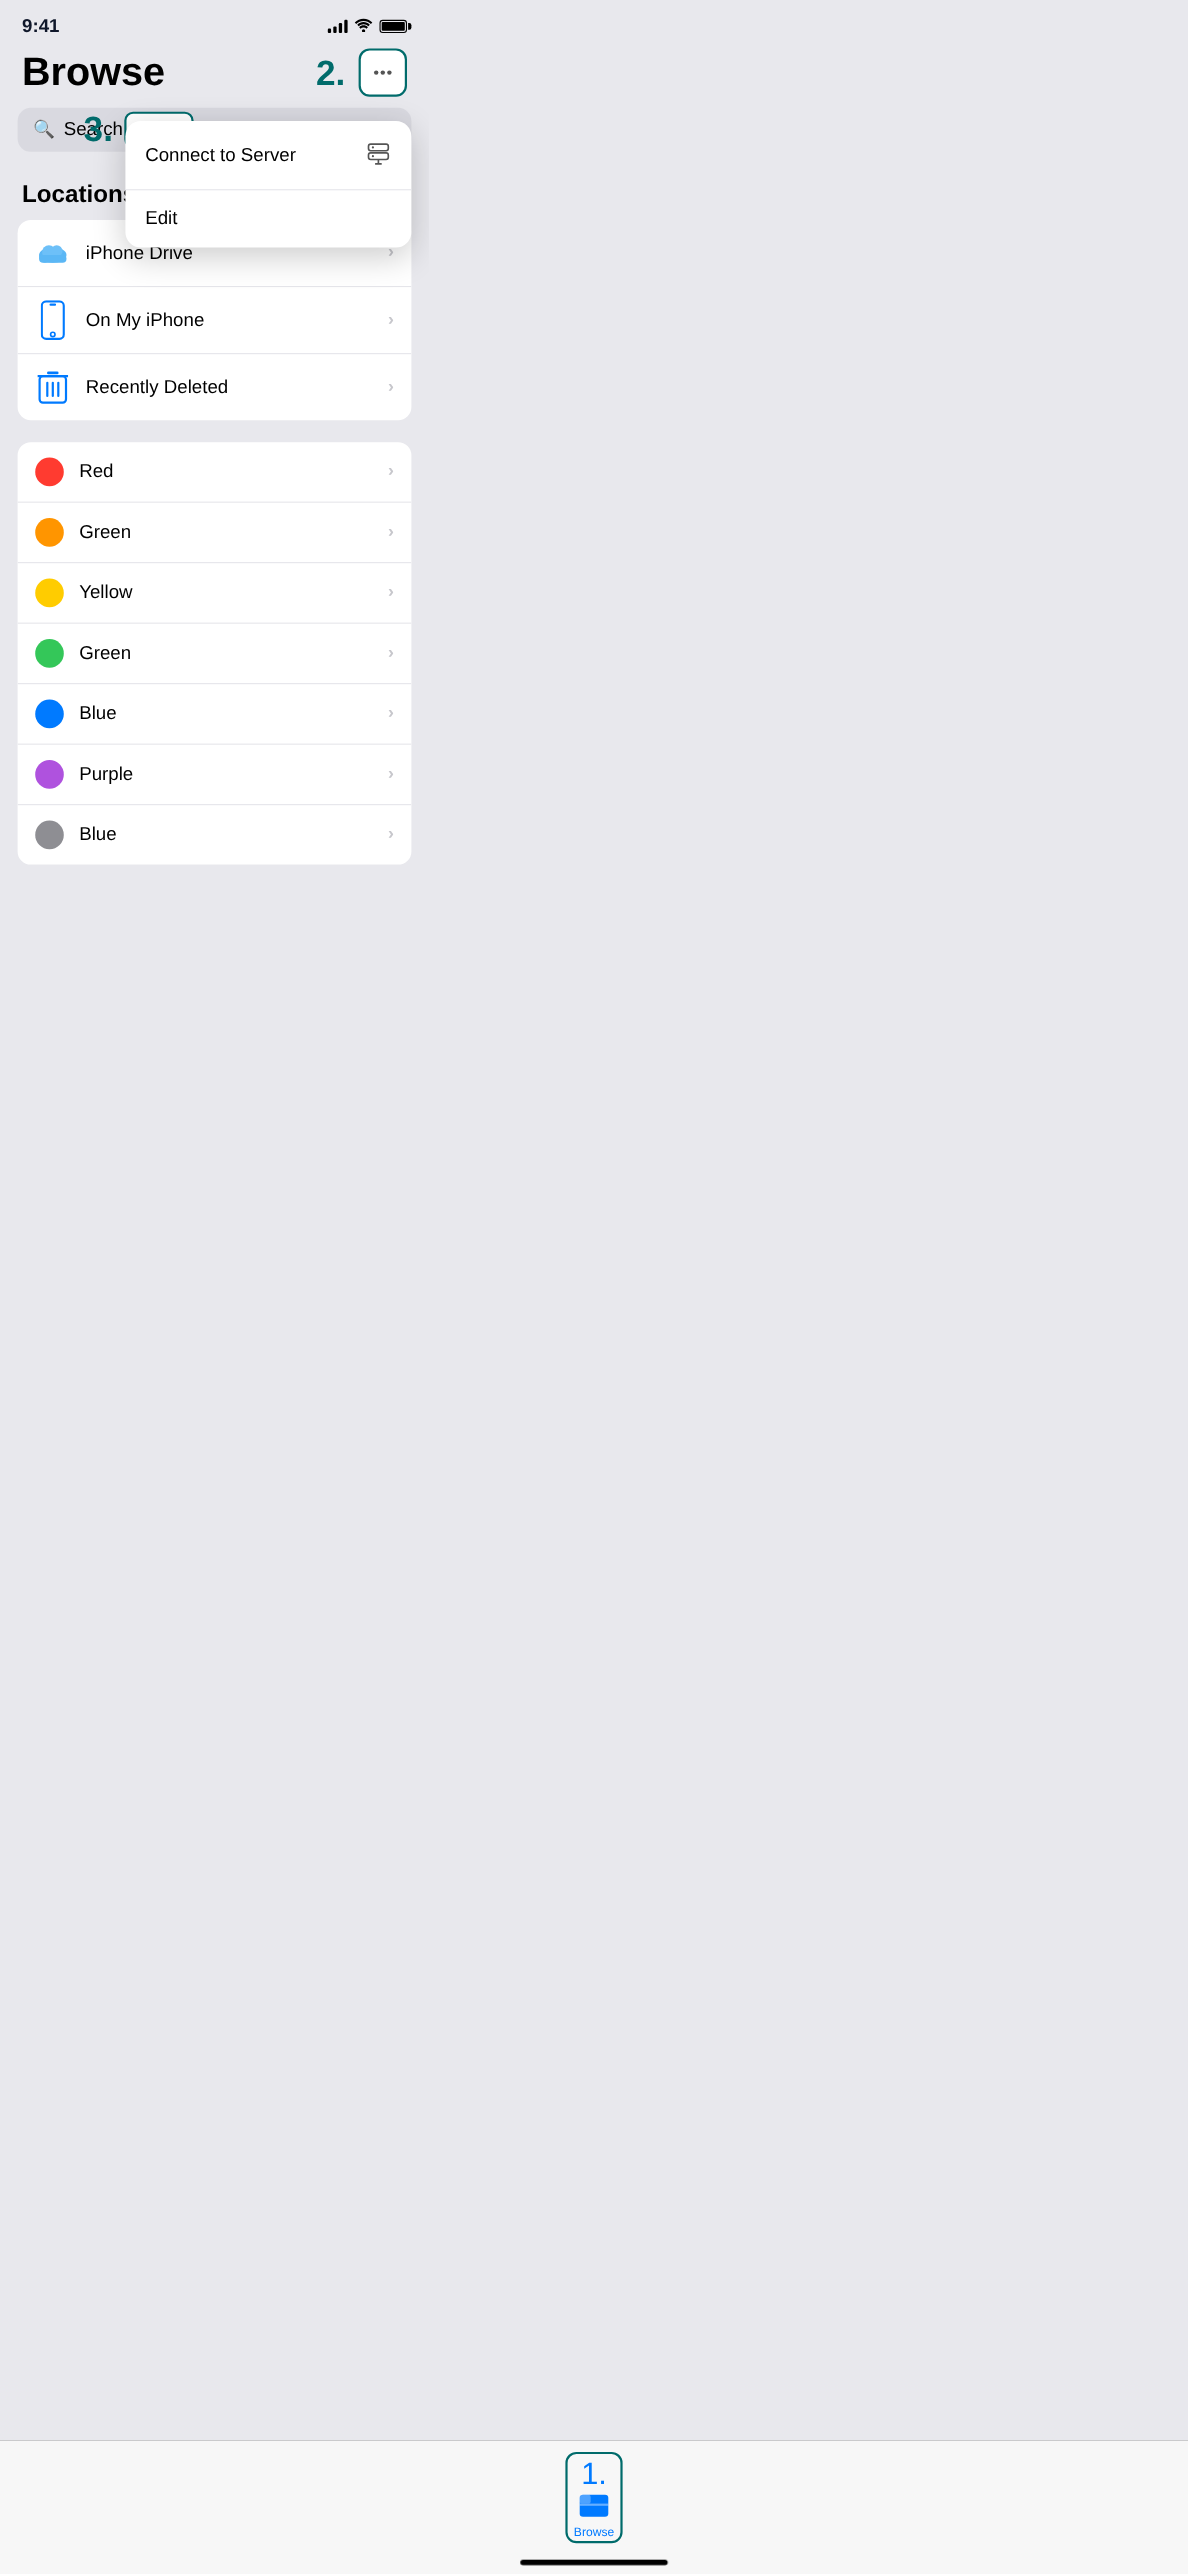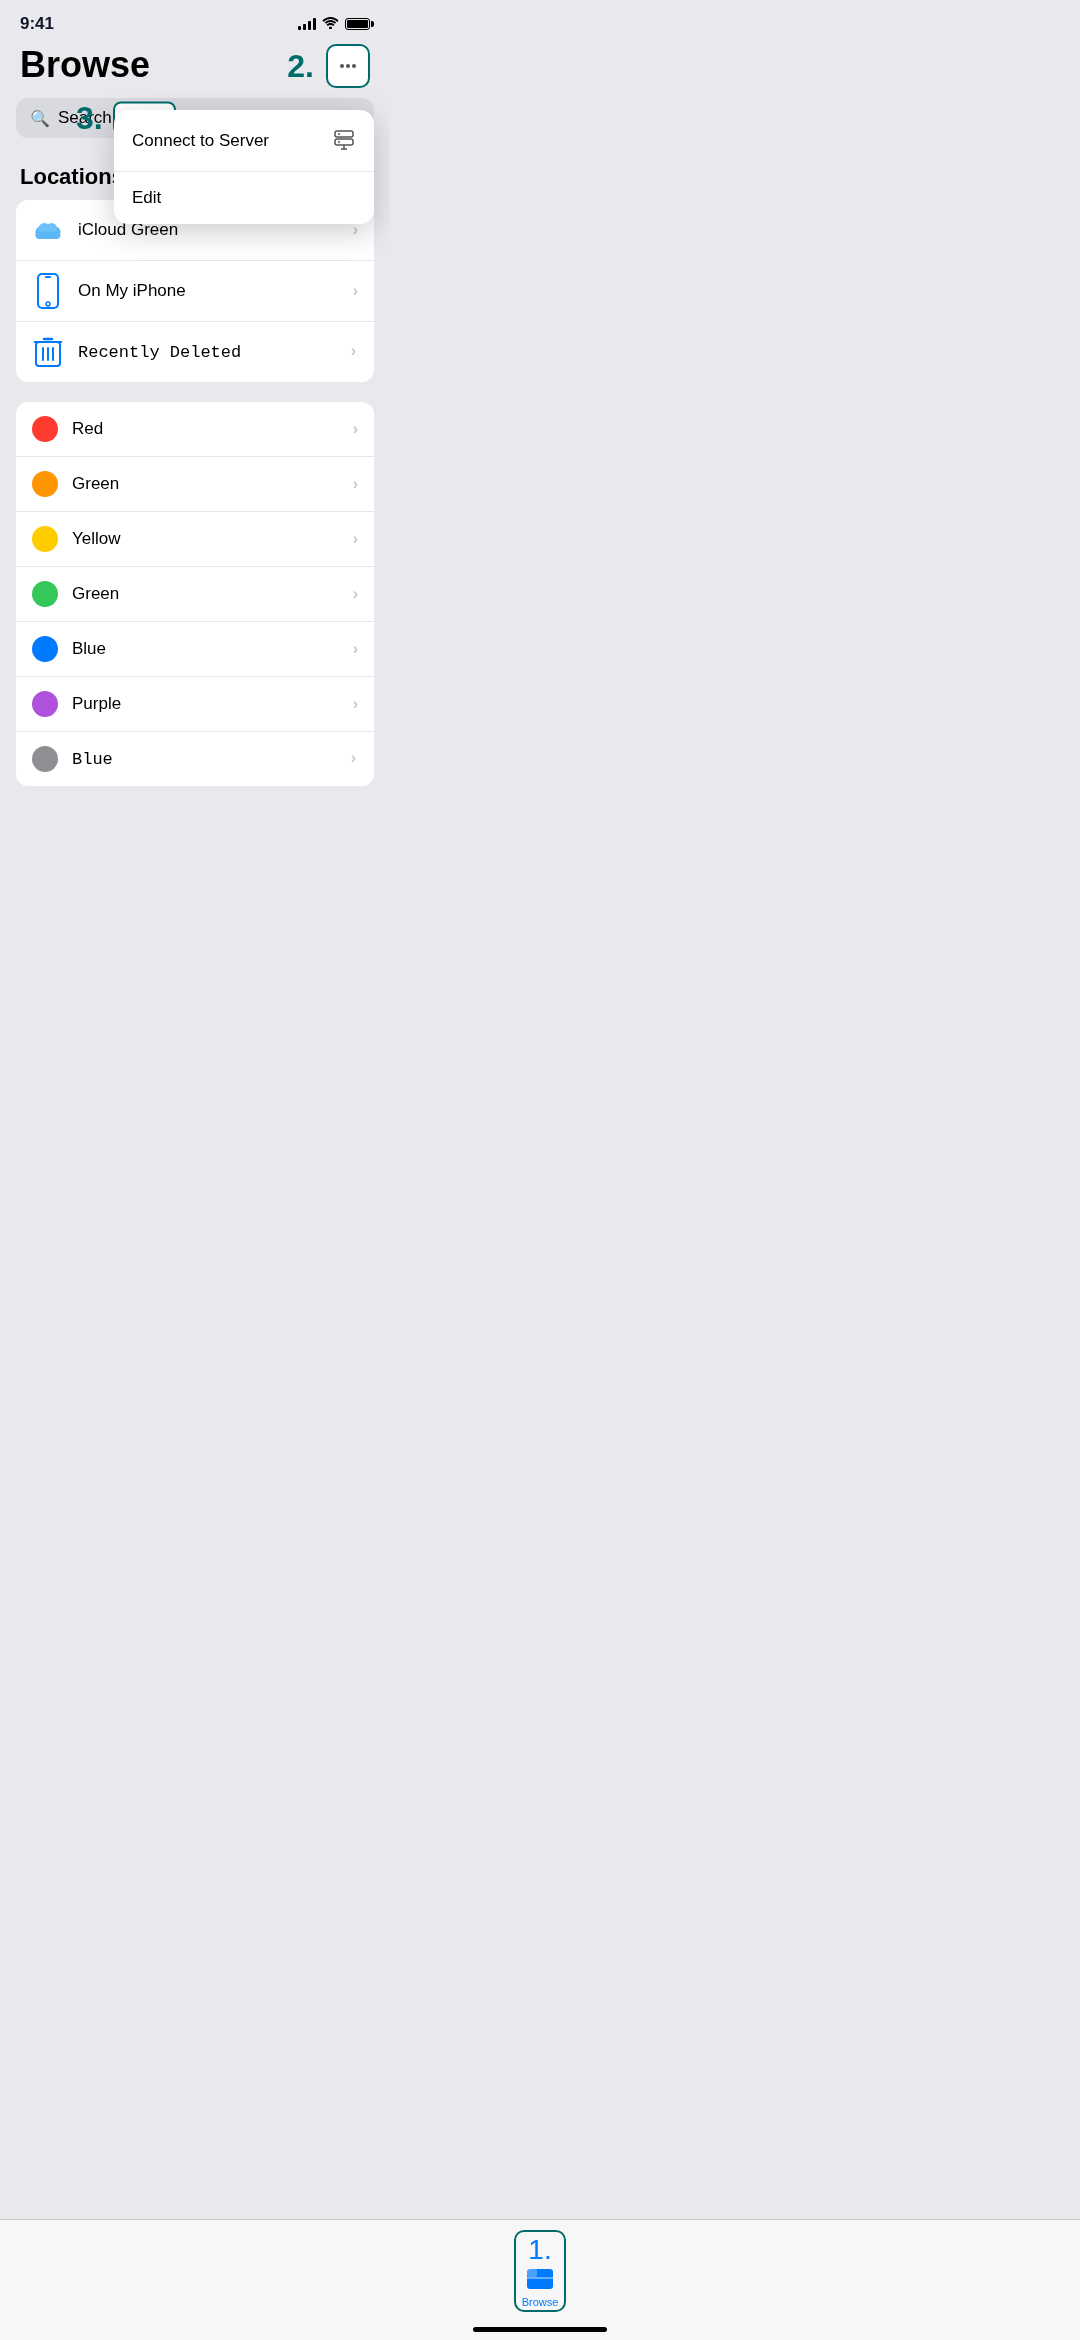--- a/index.html
+++ b/index.html
@@ -155,21 +155,20 @@
     }
     .list-item {
       display: flex;
       align-items: center;
       padding: 14px 16px;
       border-bottom: 0.5px solid #e5e5ea;
       cursor: pointer;
     }
     .list-item:last-child {
       border-bottom: none;
-      font-family: Liberation Mono, monospace;
     }
     .list-item-icon {
       width: 32px;
       height: 32px;
       margin-right: 14px;
       display: flex;
       align-items: center;
       justify-content: center;
       flex-shrink: 0;
     }
@@ -371,21 +370,21 @@
         <svg width="36" height="24" viewBox="0 0 36 24" fill="none">
           <path d="M29 22H9C5.7 22 3 19.3 3 16C3 13.2 4.8 10.8 7.4 10.1C7.1 9.4 7 8.7 7 8C7 4.7 9.7 2 13 2C14.9 2 16.6 2.9 17.7 4.3C18.6 3.5 19.8 3 21 3C23.8 3 26 5.2 26 8C26 8.1 26 8.2 26 8.3C28.8 9 31 11.5 31 14.5C31 15.5 30.7 16.3 30.2 17" stroke="#5BB7F5" stroke-width="0" fill="none"></path>
           <ellipse cx="18" cy="14" rx="14" ry="8" fill="#5BB7F5"></ellipse>
           <ellipse cx="10" cy="16" rx="6" ry="6" fill="#5BB7F5"></ellipse>
           <ellipse cx="26" cy="16" rx="5" ry="5" fill="#5BB7F5"></ellipse>
           <ellipse cx="14" cy="11" rx="7" ry="7" fill="#6dc0f8"></ellipse>
           <ellipse cx="22" cy="10" rx="6" ry="6" fill="#6dc0f8"></ellipse>
           <rect x="4" y="14" width="28" height="8" rx="4" fill="#5BB7F5"></rect>
         </svg>
       </div>
-      <span class="list-item-label">iCloud Green</span>
+      <span class="list-item-label">iPhone Drive</span>
       <span class="list-item-chevron">›</span>
     </div>
 
     <div class="list-item">
       <div class="list-item-icon">
         <svg width="22" height="36" viewBox="0 0 22 36" fill="none">
           <rect x="1" y="1" width="20" height="34" rx="4" stroke="#007aff" stroke-width="2" fill="none"></rect>
           <rect x="8" y="3" width="6" height="2" rx="1" fill="#007aff"></rect>
           <circle cx="11" cy="31" r="2" stroke="#007aff" stroke-width="1.5" fill="none"></circle>
         </svg>

